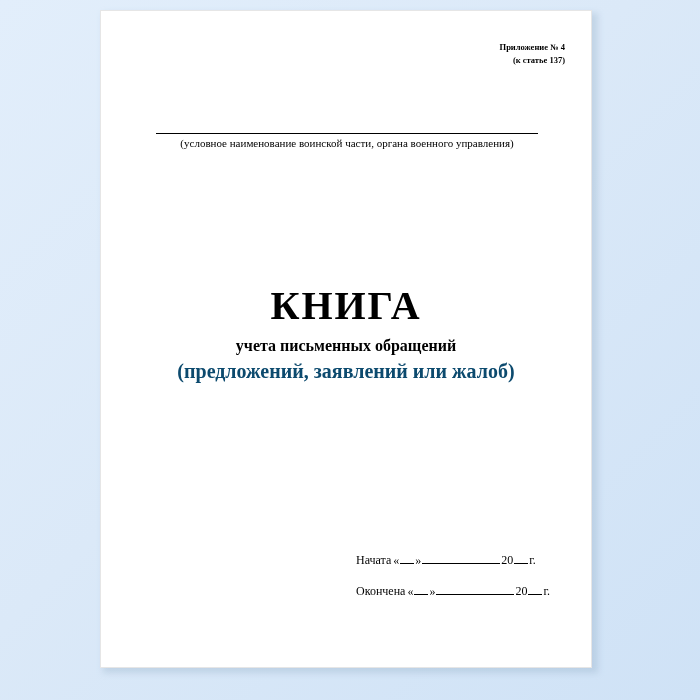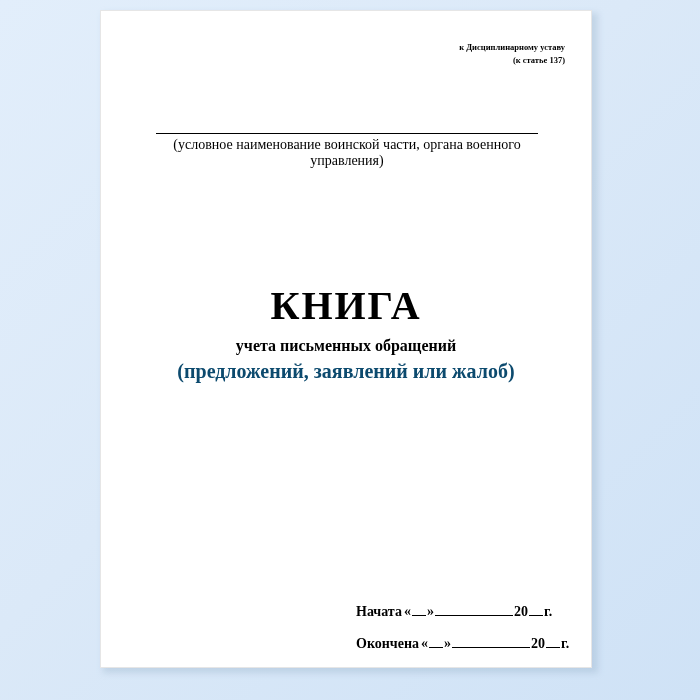--- a/index.html
+++ b/index.html
@@ -70,21 +70,21 @@
     width: 382px;
   }
   .unit-rule {
     width: 100%;
     height: 0;
     border-bottom: 1px solid #000;
   }
   .unit-caption {
     margin-top: 3px;
     text-align: center;
-    font-size: 14px;
+    font-size: 11px;
     color: #000;
     font-family: "Liberation Serif", serif;
   }
 
   .title-block {
     position: absolute;
     left: 0;
     right: 0;
     top: 274px;
     text-align: center;
@@ -105,24 +105,24 @@
   .title-sub2 {
     margin-top: 5px;
     font-size: 20px;
     font-weight: bold;
     color: #0c4a6e;
   }
 
   .footer-block {
     position: absolute;
     left: 255px;
-    top: 593px;
+    top: 542px;
     width: 215px;
-    font-size: 14px;
-    font-weight: bold;
+    font-size: 12px;
+    font-weight: normal;
     color: #000;
   }
   .footer-row {
     display: flex;
     align-items: baseline;
     white-space: nowrap;
     margin-bottom: 16px;
   }
   .footer-label {
     margin-right: 2px;
@@ -145,21 +145,21 @@
 </head>
 <body>
 
 <div class="scene">
   <div class="backdrop"></div>
   <div class="page-shadow"></div>
 
   <div class="cover">
 
     <div class="appendix-block">
-      <div>к Дисциплинарному уставу</div>
+      <div>Приложение № 4</div>
       <div>(к статье 137)</div>
     </div>
 
     <div class="unit-line-wrap">
       <div class="unit-rule"></div>
       <div class="unit-caption">(условное наименование воинской части, органа военного управления)</div>
     </div>
 
     <div class="title-block">
       <div class="title-main">КНИГА</div>

